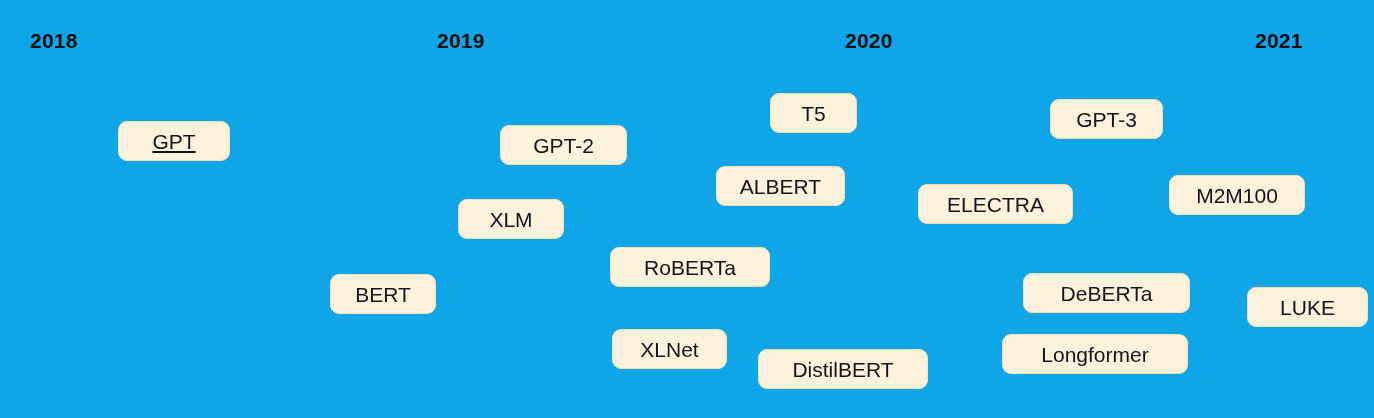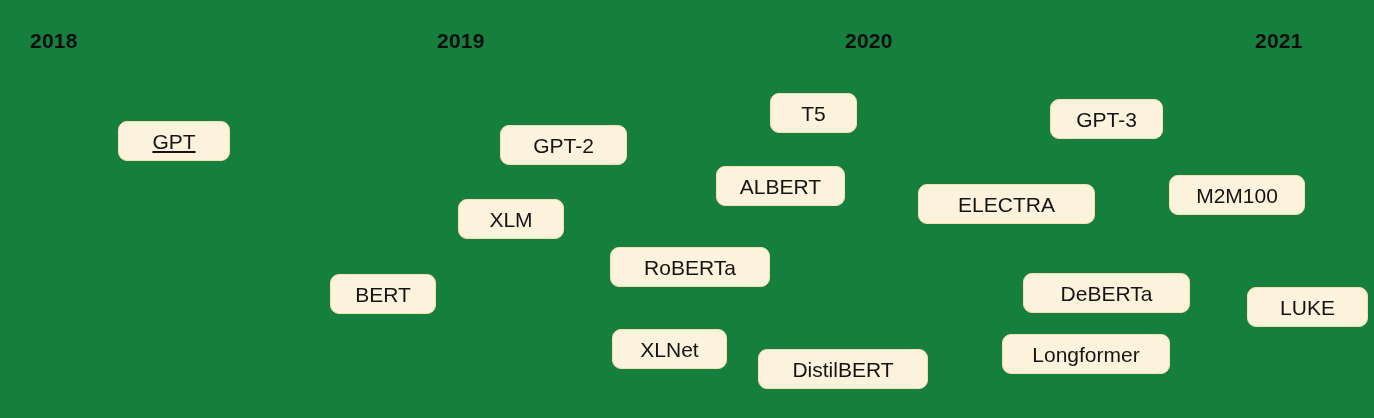--- a/index.html
+++ b/index.html
@@ -9,21 +9,21 @@
     background: #ffffff;
   }
   body {
     font-family: "Liberation Sans", "DejaVu Sans", sans-serif;
     -webkit-font-smoothing: antialiased;
   }
   #timeline-canvas {
     position: relative;
     width: 1374px;
     height: 418px;
-    background: #15803d;
+    background: #0ea5e9;
     overflow: hidden;
   }
   .year-label {
     position: absolute;
     font-size: 21px;
     font-weight: bold;
     color: #0d0d0d;
     letter-spacing: 0.2px;
     line-height: 1;
     white-space: nowrap;
@@ -55,18 +55,18 @@
     <div class="model-box" style="left: 118px; top: 121px; width: 112px; height: 40px; text-decoration: underline;">GPT</div>
     <div class="model-box" style="left: 500px; top: 125px; width: 127px; height: 40px;">GPT-2</div>
     <div class="model-box" style="left: 458px; top: 199px; width: 106px; height: 40px;">XLM</div>
     <div class="model-box" style="left: 330px; top: 274px; width: 106px; height: 40px;">BERT</div>
     <div class="model-box" style="left: 770px; top: 93px; width: 87px; height: 40px;">T5</div>
     <div class="model-box" style="left: 716px; top: 166px; width: 129px; height: 40px;">ALBERT</div>
     <div class="model-box" style="left: 610px; top: 247px; width: 160px; height: 40px;">RoBERTa</div>
     <div class="model-box" style="left: 612px; top: 329px; width: 115px; height: 40px;">XLNet</div>
     <div class="model-box" style="left: 758px; top: 349px; width: 170px; height: 40px;">DistilBERT</div>
     <div class="model-box" style="left: 1050px; top: 99px; width: 113px; height: 40px;">GPT-3</div>
-    <div class="model-box" style="left: 918px; top: 184px; width: 177px; height: 40px; text-align: right;">ELECTRA</div>
+    <div class="model-box" style="left: 918px; top: 184px; width: 155px; height: 40px; text-align: right;">ELECTRA</div>
     <div class="model-box" style="left: 1169px; top: 175px; width: 136px; height: 40px;">M2M100</div>
     <div class="model-box" style="left: 1023px; top: 253px; width: 167px; height: 40px; margin-top: 20px;">DeBERTa</div>
     <div class="model-box" style="left: 1247px; top: 287px; width: 121px; height: 40px;">LUKE</div>
-    <div class="model-box" style="left: 1002px; top: 334px; width: 168px; height: 40px;">Longformer</div>
+    <div class="model-box" style="left: 1002px; top: 334px; width: 186px; height: 40px;">Longformer</div>
   </div>
 
 </body></html>

